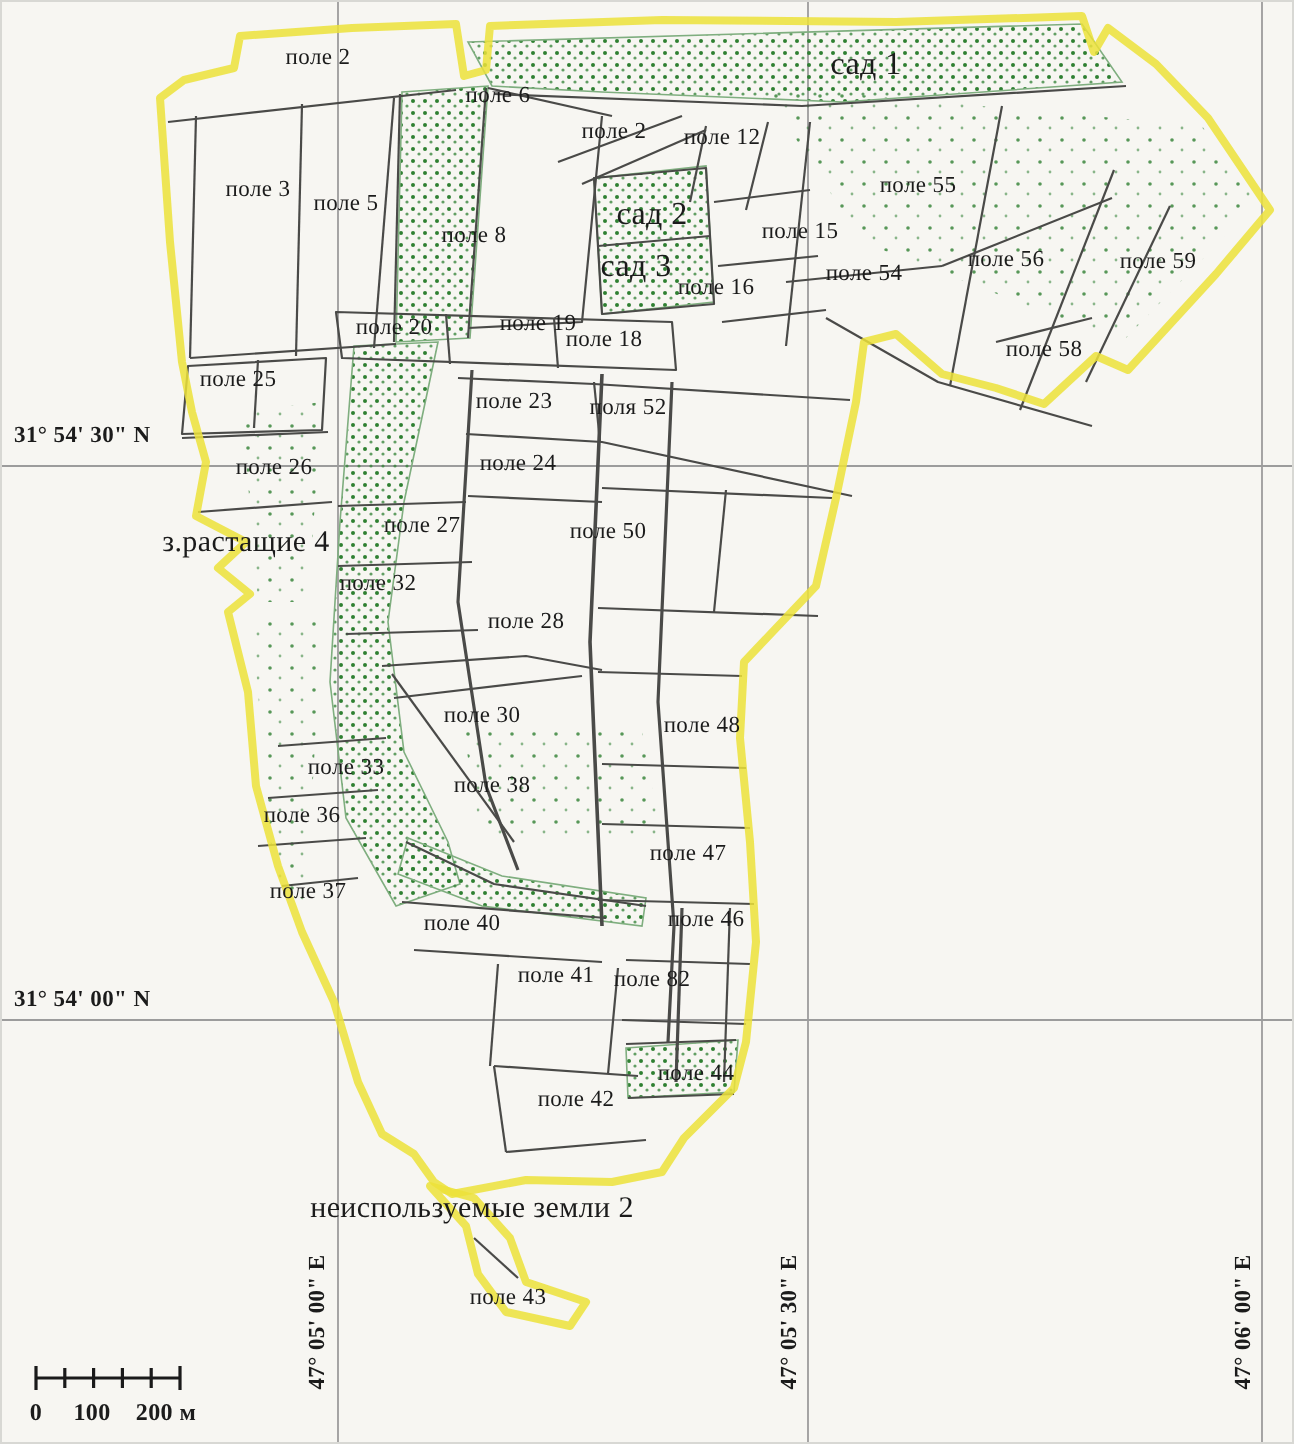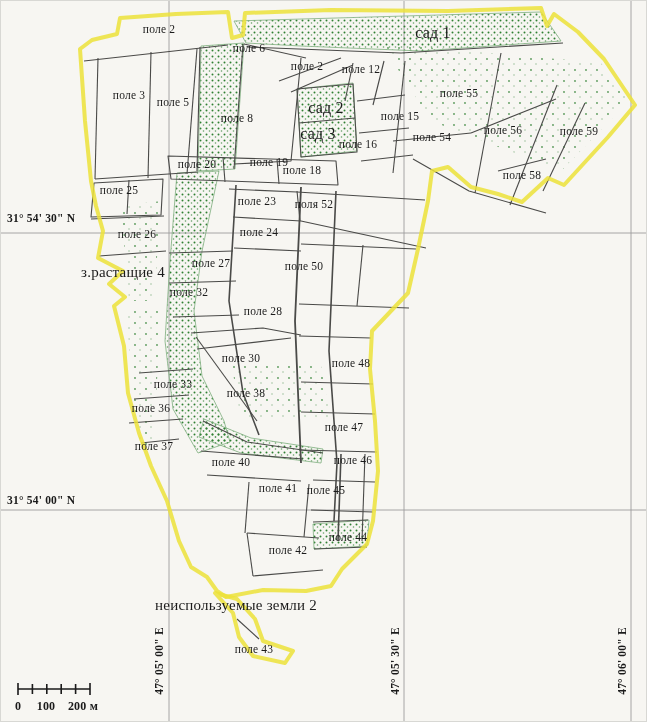--- a/index.html
+++ b/index.html
@@ -192,21 +192,21 @@
       <span class="lbl lbl-field" style="left: 240px; top: 357px; color: rgb(27, 27, 27);">поле 30</span>
       <span class="lbl lbl-field" style="left: 350px; top: 362px; color: rgb(27, 27, 27);">поле 48</span>
       <span class="lbl lbl-field" style="left: 172px; top: 383px; color: rgb(27, 27, 27);">поле 33</span>
       <span class="lbl lbl-field" style="left: 245px; top: 392px; color: rgb(27, 27, 27);">поле 38</span>
       <span class="lbl lbl-field" style="left: 150px; top: 407px; color: rgb(27, 27, 27);">поле 36</span>
       <span class="lbl lbl-field" style="left: 321px; top: 426px; color: rgb(27, 27, 27); padding-left: 44px;">поле 47</span>
       <span class="lbl lbl-field" style="left: 153px; top: 445px; color: rgb(27, 27, 27);">поле 37</span>
       <span class="lbl lbl-field" style="left: 230px; top: 461px; color: rgb(27, 27, 27);">поле 40</span>
       <span class="lbl lbl-field" style="left: 352px; top: 459px; color: rgb(27, 27, 27);">поле 46</span>
       <span class="lbl lbl-field" style="left: 277px; top: 487px; color: rgb(27, 27, 27);">поле 41</span>
-      <span class="lbl lbl-field" style="left: 325px; top: 489px; color: rgb(27, 27, 27);">поле 45</span>
+      <span class="lbl lbl-field" style="left: 325px; top: 489px; color: rgb(27, 27, 27);">поле 82</span>
       <span class="lbl lbl-field" style="left: 347px; top: 536px; color: rgb(27, 27, 27);">поле 44</span>
       <span class="lbl lbl-field" style="left: 287px; top: 549px; color: rgb(27, 27, 27);">поле 42</span>
       <span class="lbl lbl-note" style="left: 235px; top: 604px; color: rgb(27, 27, 27);">неиспользуемые земли 2</span>
       <span class="lbl lbl-field" style="left: 253px; top: 648px; color: rgb(27, 27, 27);">поле 43</span>
       <span class="lbl lbl-lat" style="left: 6px; top: 217px; color: rgb(27, 27, 27);">31° 54' 30" N</span>
       <span class="lbl lbl-lat" style="left: 6px; top: 499px; color: rgb(27, 27, 27);">31° 54' 00" N</span>
       <span class="lbl lbl-lon" style="left: 158px; top: 660px; color: rgb(27, 27, 27);">47° 05' 00" E</span>
       <span class="lbl lbl-lon" style="left: 394px; top: 660px; color: rgb(27, 27, 27);">47° 05' 30" E</span>
       <span class="lbl lbl-lon" style="left: 621px; top: 660px; color: rgb(27, 27, 27);">47° 06' 00" E</span>
       <span class="lbl lbl-scale" style="left: 17px; top: 698px; color: rgb(27, 27, 27);">0</span>

